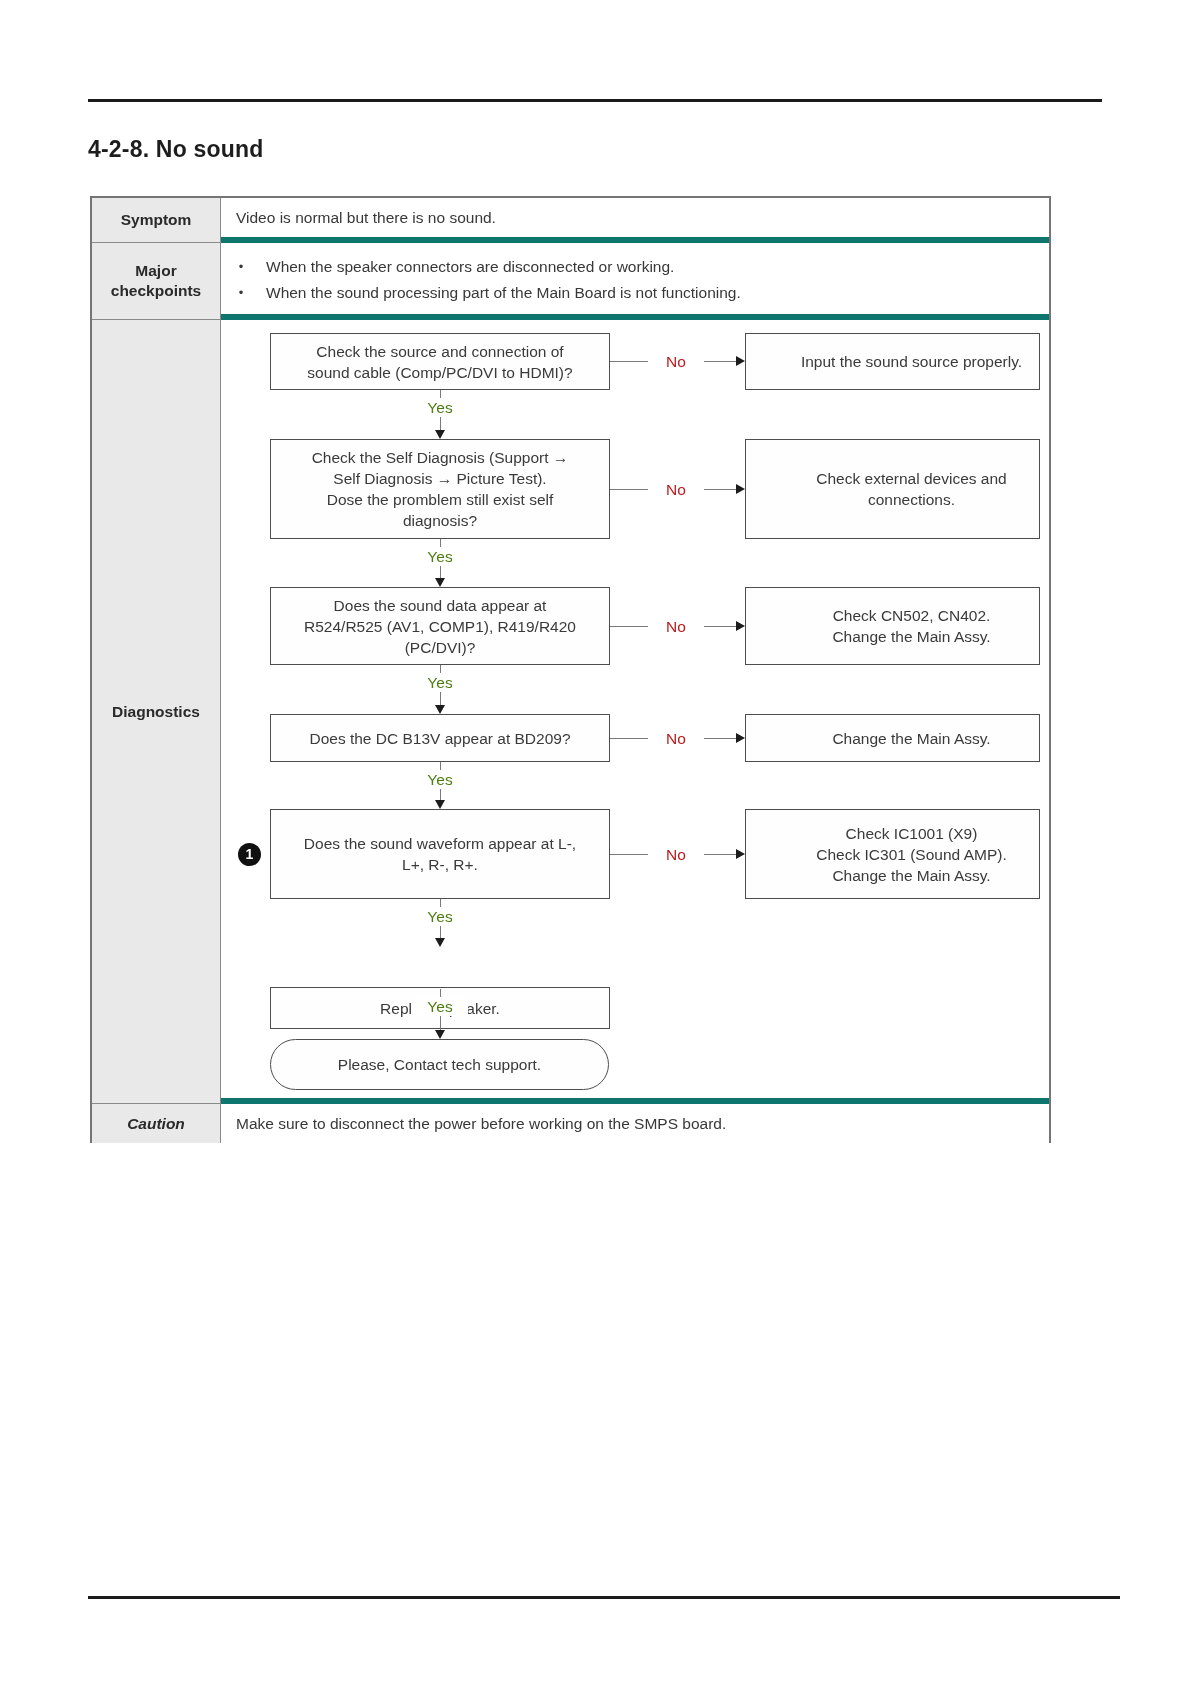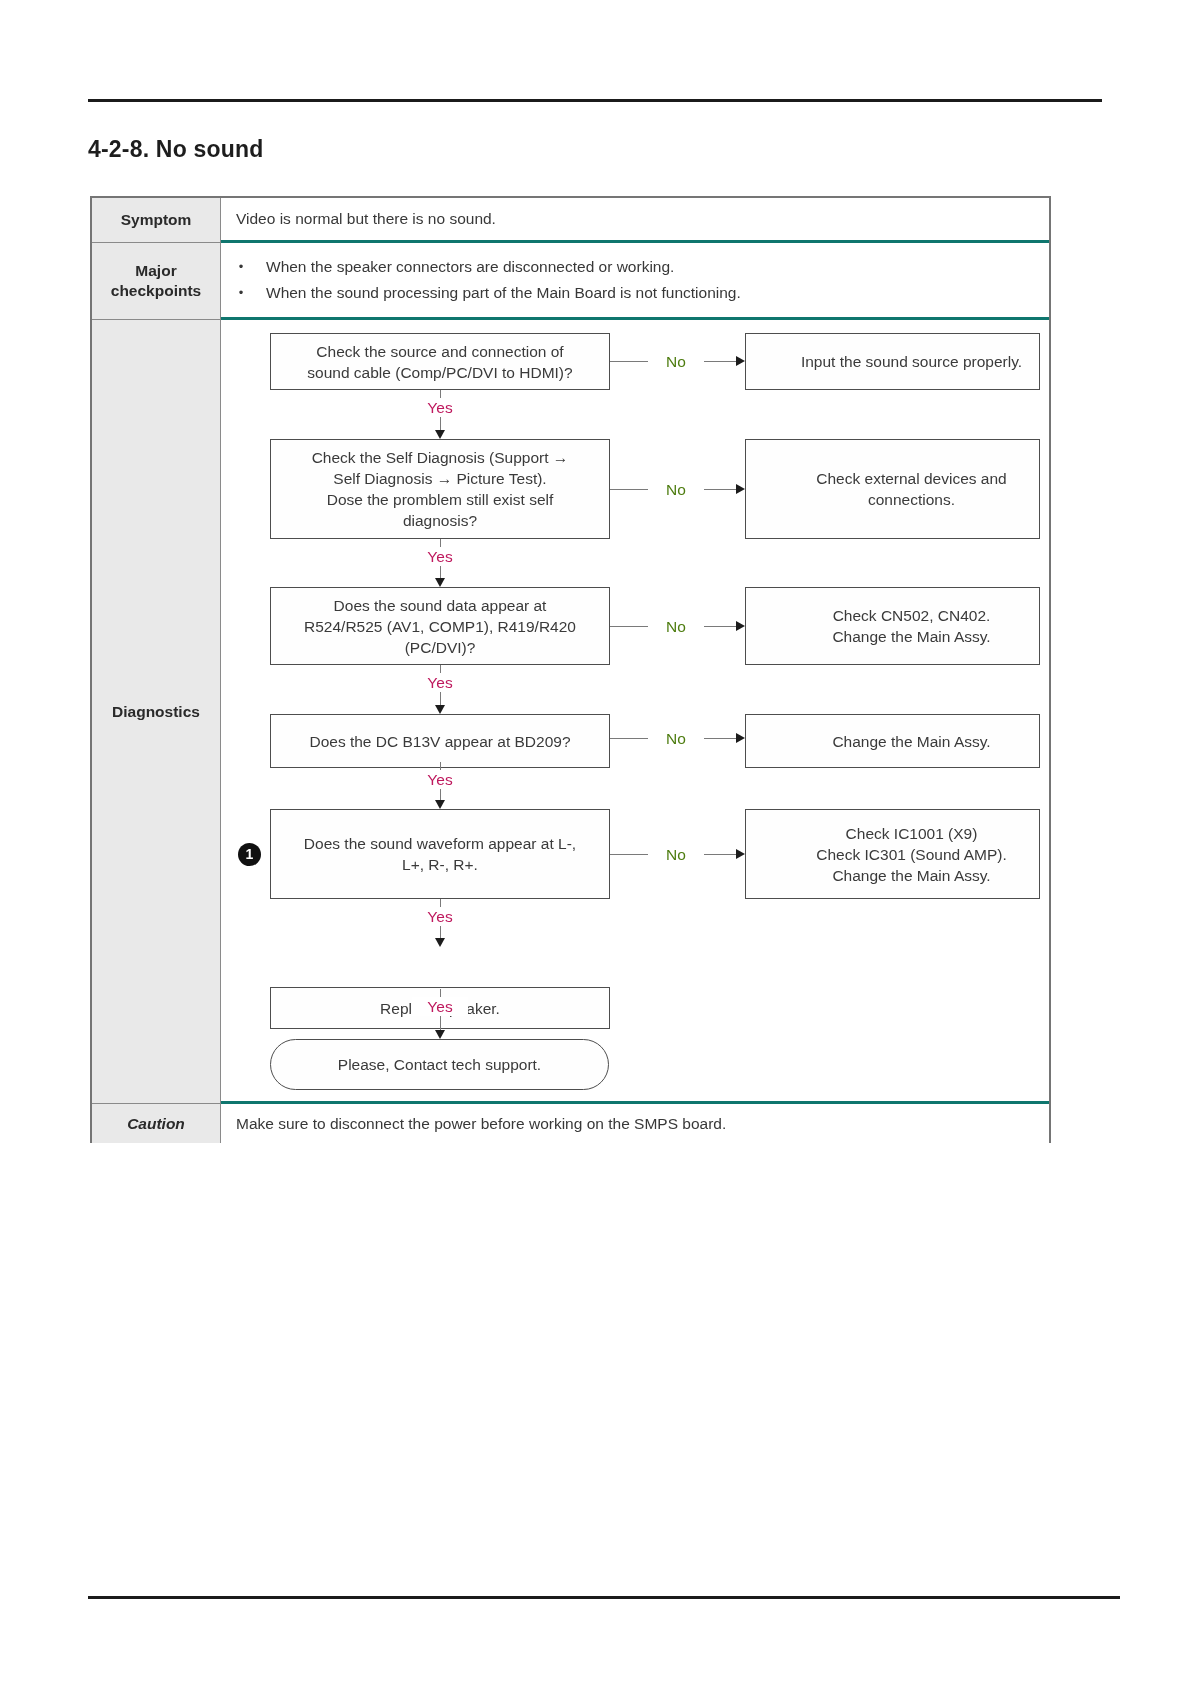--- a/index.html
+++ b/index.html
@@ -58,21 +58,21 @@
     justify-content:center;
     text-align:center;
     font-weight:bold;
     color:#2a2a2a;
     padding:4px 10px;
     line-height:20px;
   }
   .cell-value {
     left:129px;
     width:828px;
-    border-bottom:3px solid #0f766e;
+    border-bottom:6px solid #0f766e;
     background:#ffffff;
   }
   .lbl-symptom { top:0; height:45px; }
   .val-symptom { top:0; height:45px; display:flex; align-items:center; padding-left:15px; }
   .lbl-major { top:45px; height:77px; }
   .val-major { top:45px; height:77px; padding:11px 0 0 10px; }
   .lbl-diag { top:122px; height:784px; }
   .val-diag { top:122px; height:784px; }
   .lbl-caution { top:906px; height:39px; border-bottom:none;font-style:italic; }
   .val-caution { top:906px; height:39px; border-bottom:none; display:flex; align-items:center; padding-left:15px; }
@@ -100,21 +100,21 @@
     line-height:21px;
     color:#3a3a3a;
     padding:4px 10px;
     white-space:pre-line;
   }
   .qbox { left:178px; width:340px; }
   .rbox { left:653px; width:295px;padding-left:48px; }
   .b1 { top:135px; height:57px; }
   .b2 { top:241px; height:100px; }
   .b3 { top:389px; height:78px; }
-  .b4 { top:516px; height:54px; }
+  .b4 { top:516px; height:48px; }
   .b5 { top:611px; height:90px; }
   .b6 { top:749px; height:42px;margin-top:40px; }
   .b7 { top:841px; height:51px; width:339px; border-radius:26px; }
   .vline {
     position:absolute;
     left:348px;
     width:1px;
     background:#7a7a7a;
   }
   .hline {
@@ -141,32 +141,32 @@
     border-left:9px solid #1c1c1c;
   }
   .yes-label {
     position:absolute;
     left:320px;
     width:56px;
     height:19px;
     text-align:center;
     background:#ffffff;
     font-size:15.5px;
-    color:#be185d;
+    color:#4d7c0f;
     line-height:19px;
   }
   .no-label {
     position:absolute;
     left:556px;
     width:56px;
     height:19px;
     text-align:center;
     background:#ffffff;
     font-size:15.5px;
-    color:#4d7c0f;
+    color:#b91c1c;
     line-height:19px;
   }
   .step-marker {
     position:absolute;
     left:146px;
     top:645px;
     width:23px;
     height:23px;
     border-radius:50%;
     background:#101010;

